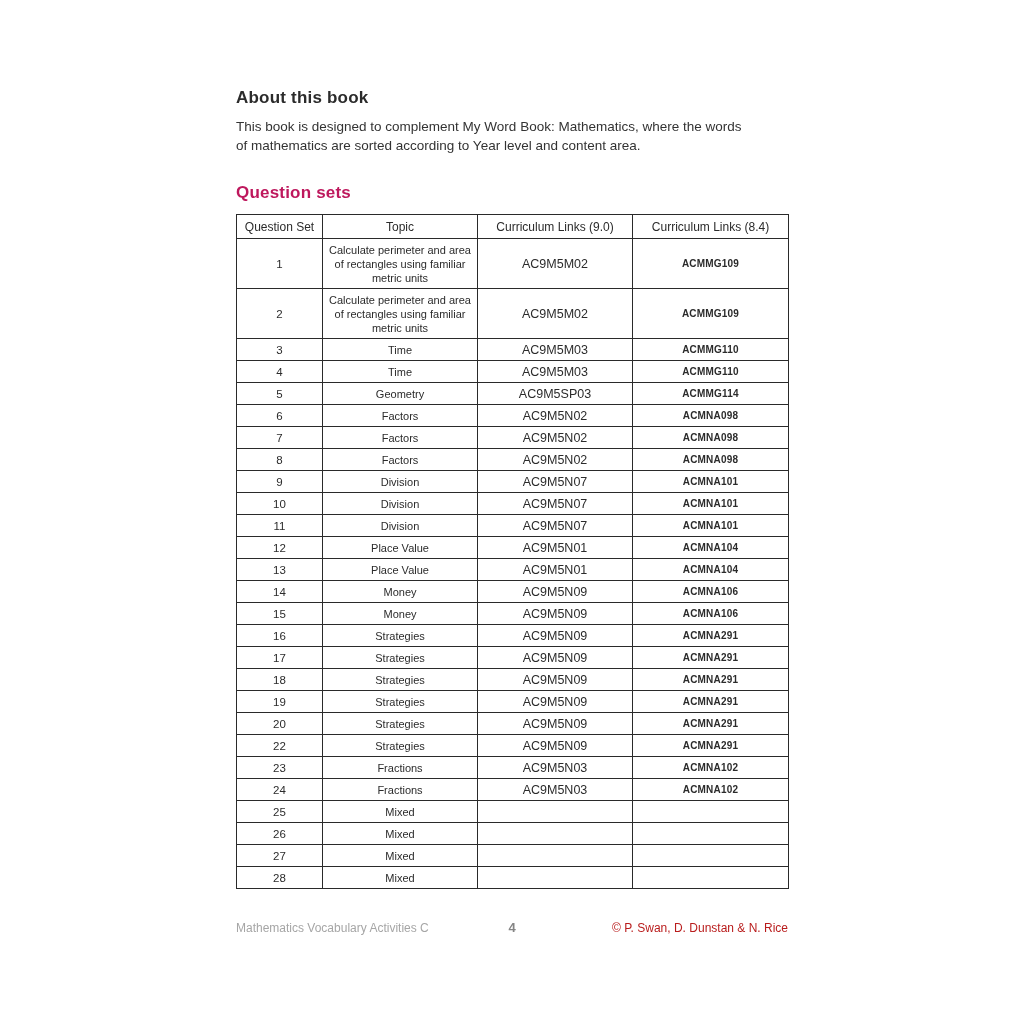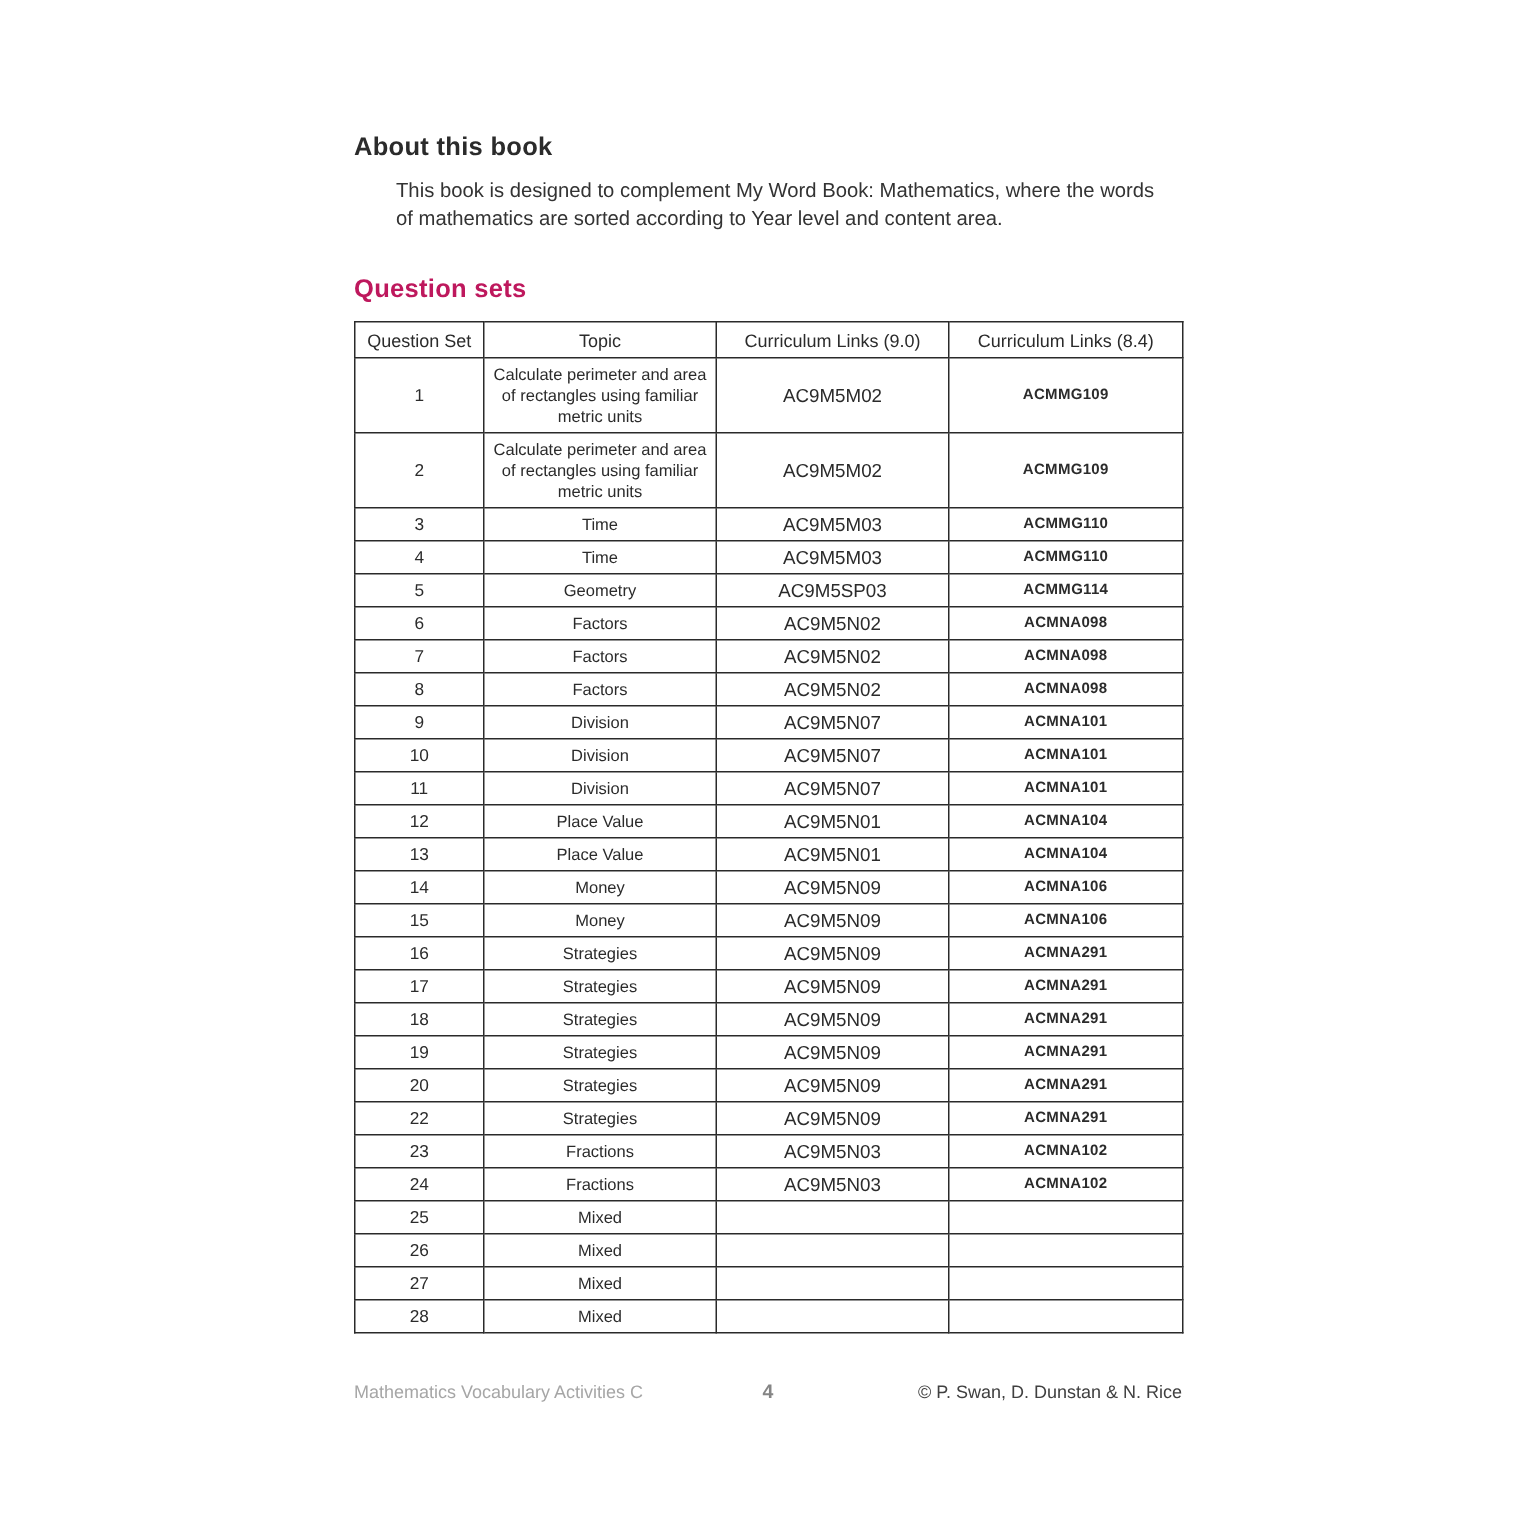--- a/index.html
+++ b/index.html
@@ -28,21 +28,20 @@
     font-weight: 700;
     letter-spacing: 0.2px;
     color: #2b2b2b;
   }
   .intro {
     margin-top: 9px;
     font-size: 13.5px;
     line-height: 19px;
     color: #333333;
     max-width: 516px;
-    margin-left: 28px;
   }
   .h-qsets {
     margin-top: 28px;
     font-size: 17px;
     font-weight: 700;
     letter-spacing: 0.2px;
     color: #be185d;
   }
   table.qtable {
     margin-top: 11px;
@@ -88,21 +87,21 @@
   }
   .footer-page {
     font-size: 13px;
     font-weight: 600;
     color: #858585;
     width: 40px;
     text-align: center;
   }
   .footer-right {
     font-size: 12px;
-    color: #404040;
+    color: #b91c1c;
     flex: 1;
     text-align: right;
   }
 </style>
 </head>
 <body>
 
 <div class="page">
   <div class="content">
 

